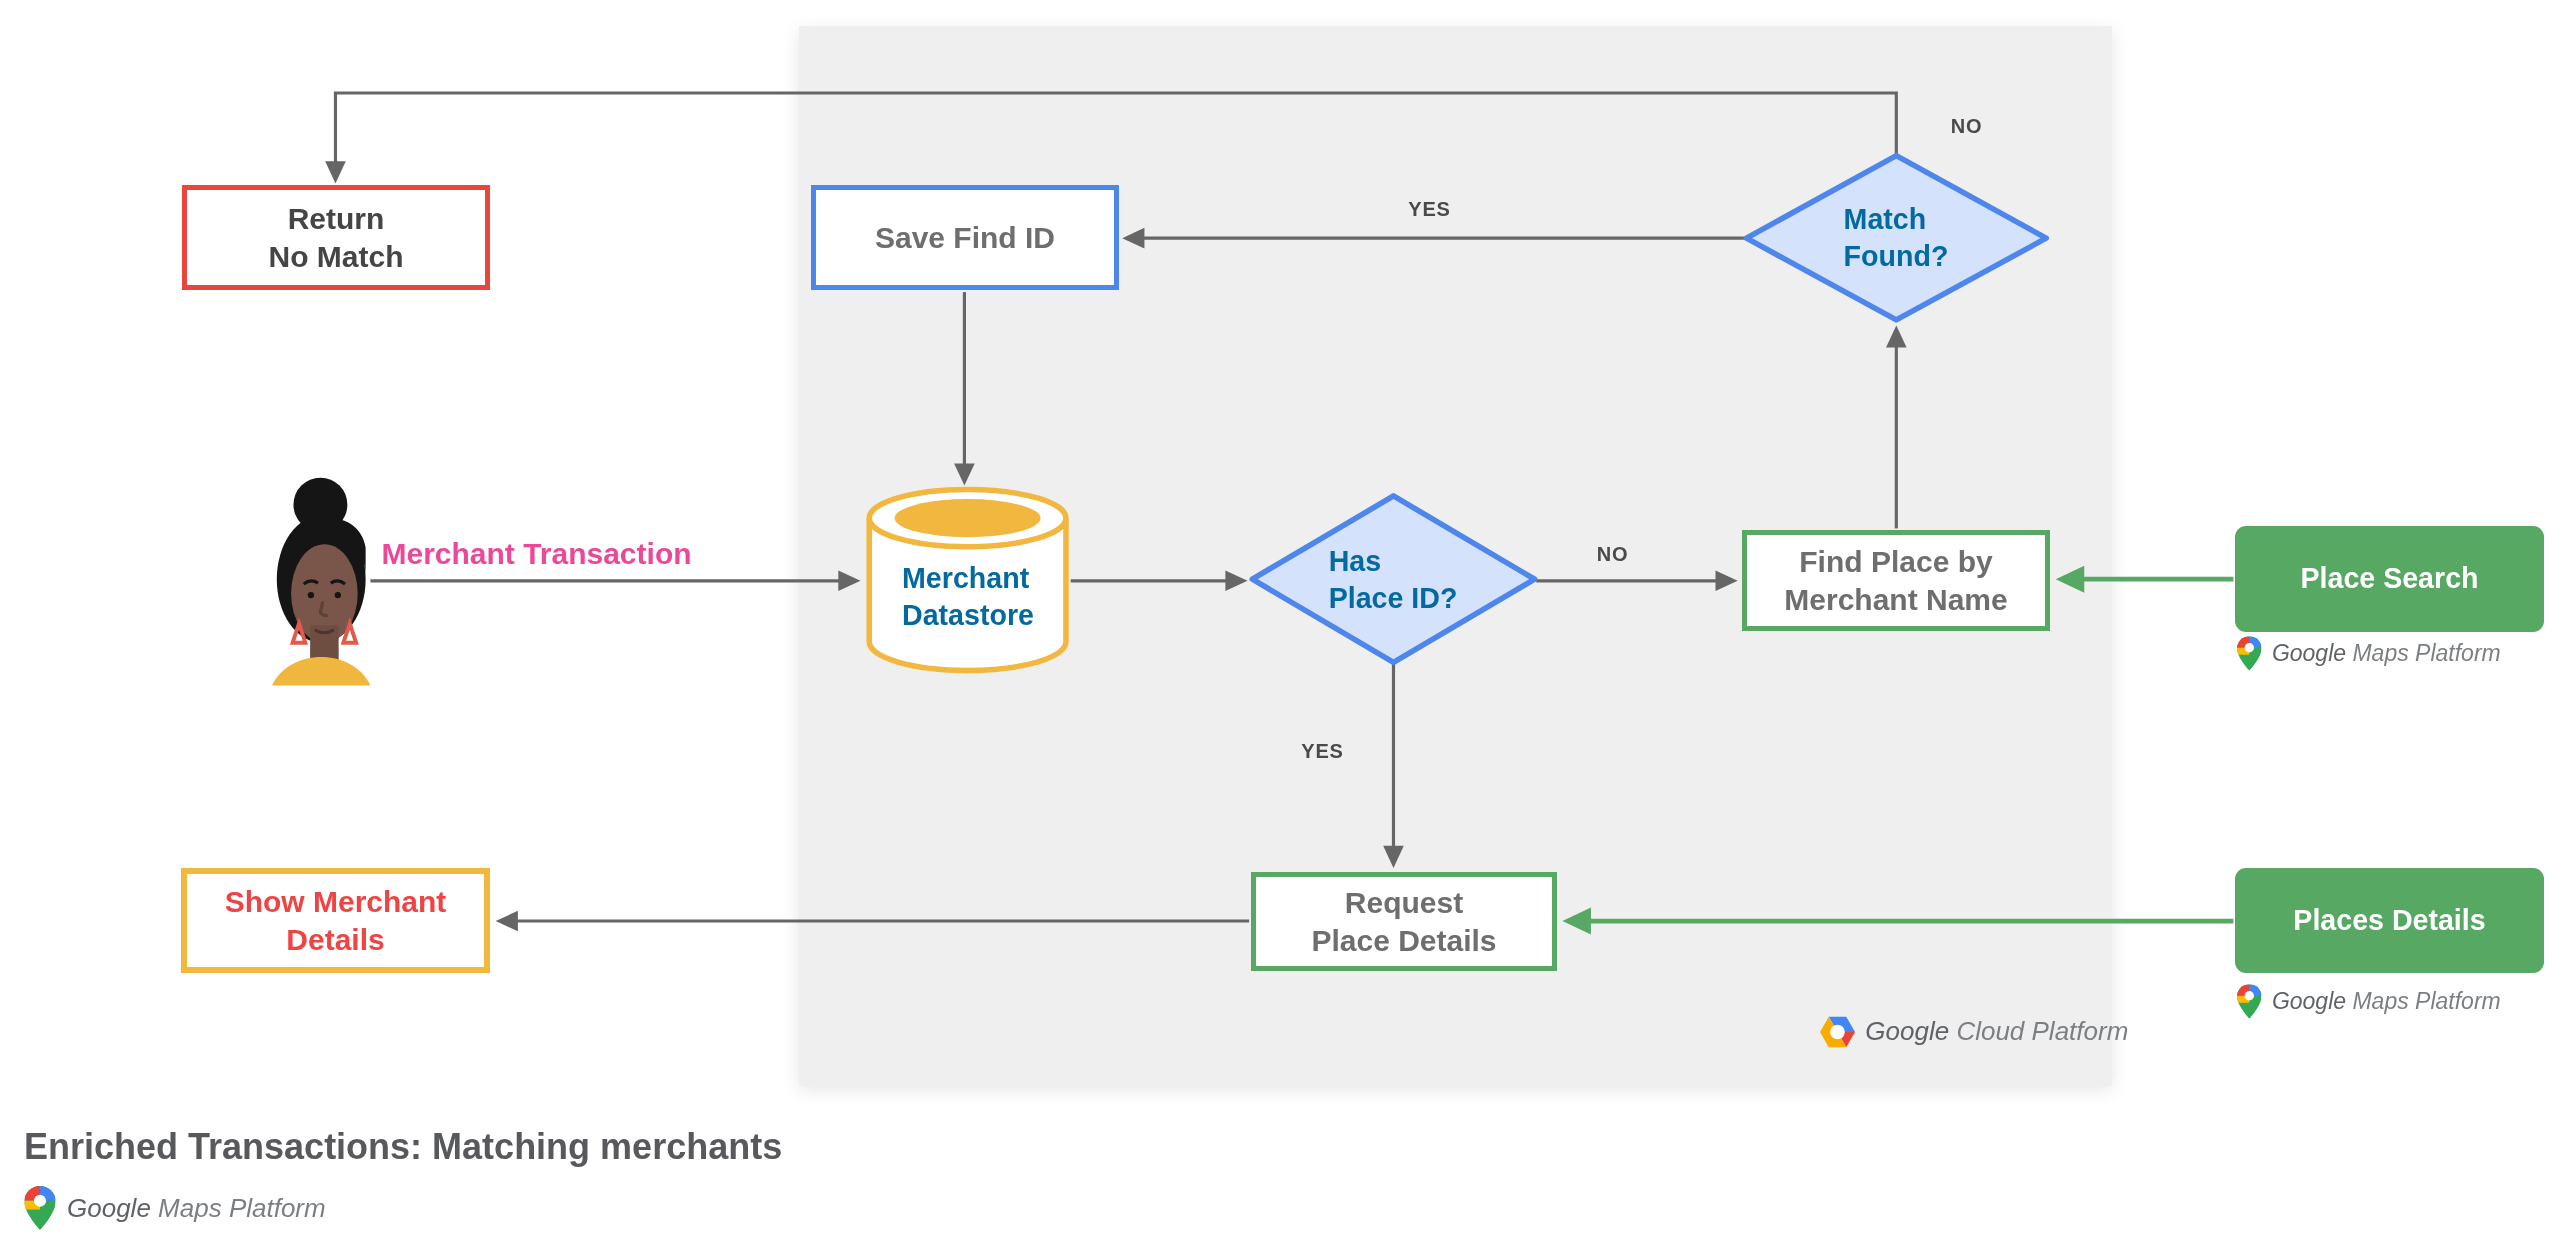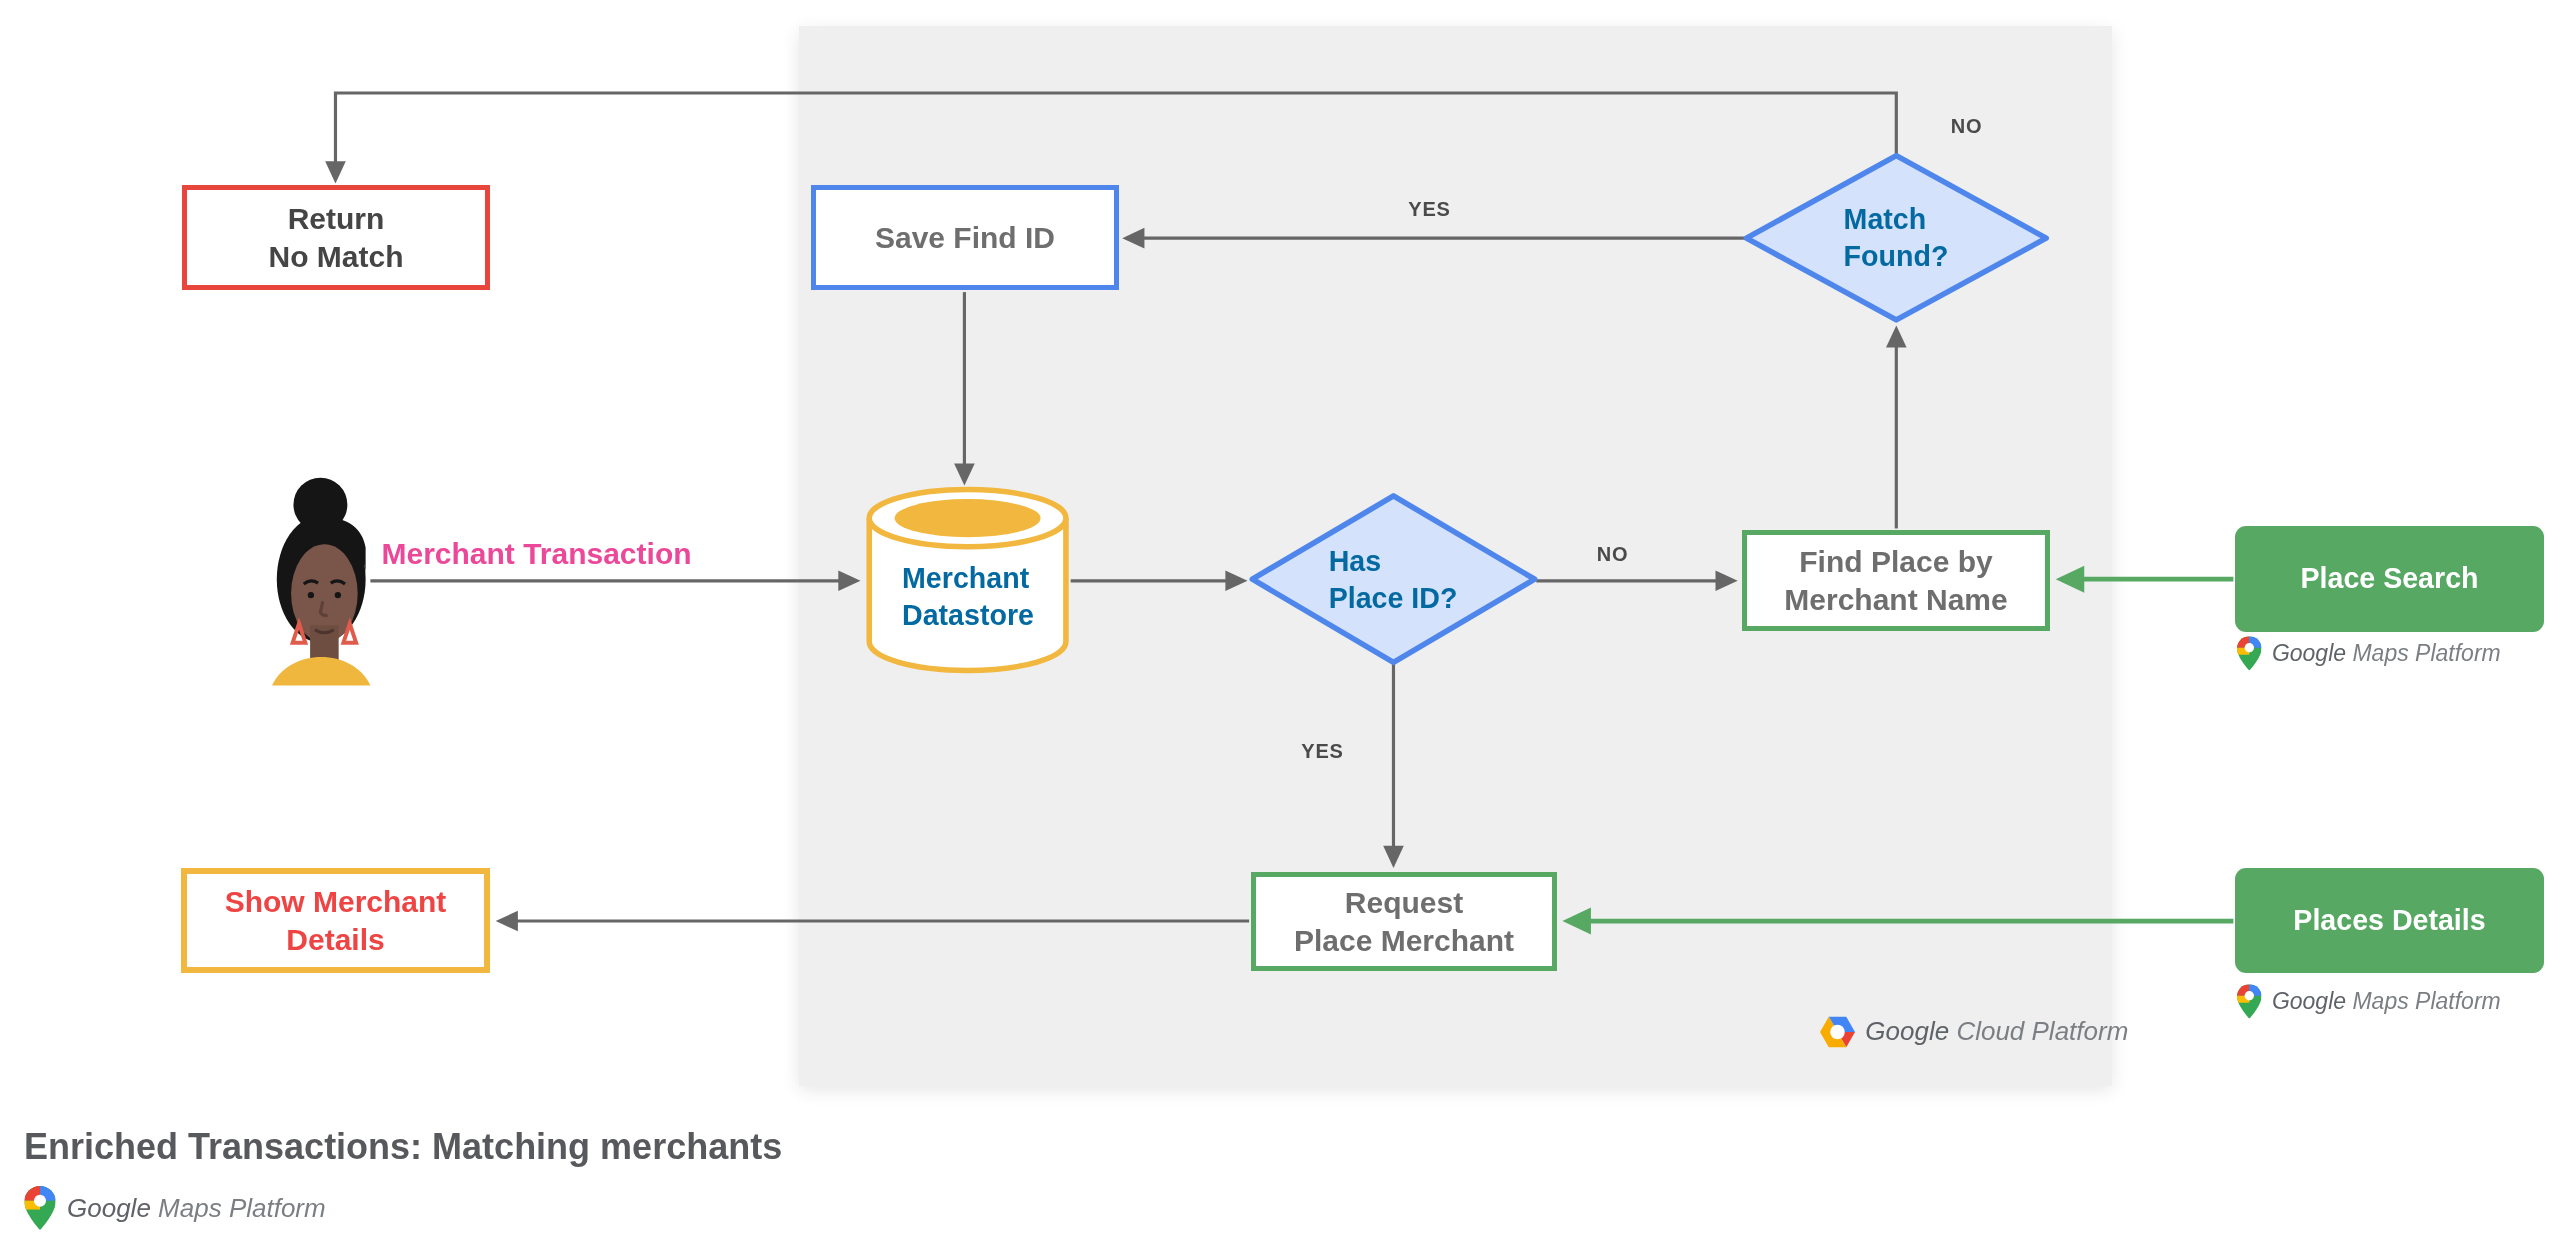--- a/index.html
+++ b/index.html
@@ -116,21 +116,21 @@
 
   <div class="node red" style="left:182px;top:185px;width:308px;height:105px">Return
 No Match</div>
 
   <div class="node blue" style="left:811px;top:185px;width:308px;height:105px">Save Find ID</div>
 
   <div class="node green-outline" style="left:1742px;top:530px;width:308px;height:101px">Find Place by
 Merchant Name</div>
 
   <div class="node green-outline" style="left:1251px;top:872px;width:306px;height:99px">Request
-Place Merchant</div>
+Place Details</div>
 
   <div class="node yellow" style="left:181px;top:868px;width:309px;height:105px">Show Merchant
 Details</div>
 
   <div class="node green-fill" style="left:2235px;top:526px;width:309px;height:106px">Place Search</div>
 
   <div class="node green-fill" style="left:2235px;top:868px;width:309px;height:105px">Places Details</div>
 
   <div class="dlabel" style="left:1785px;top:174px;width:222px;height:127px">Match
 Found?</div>

